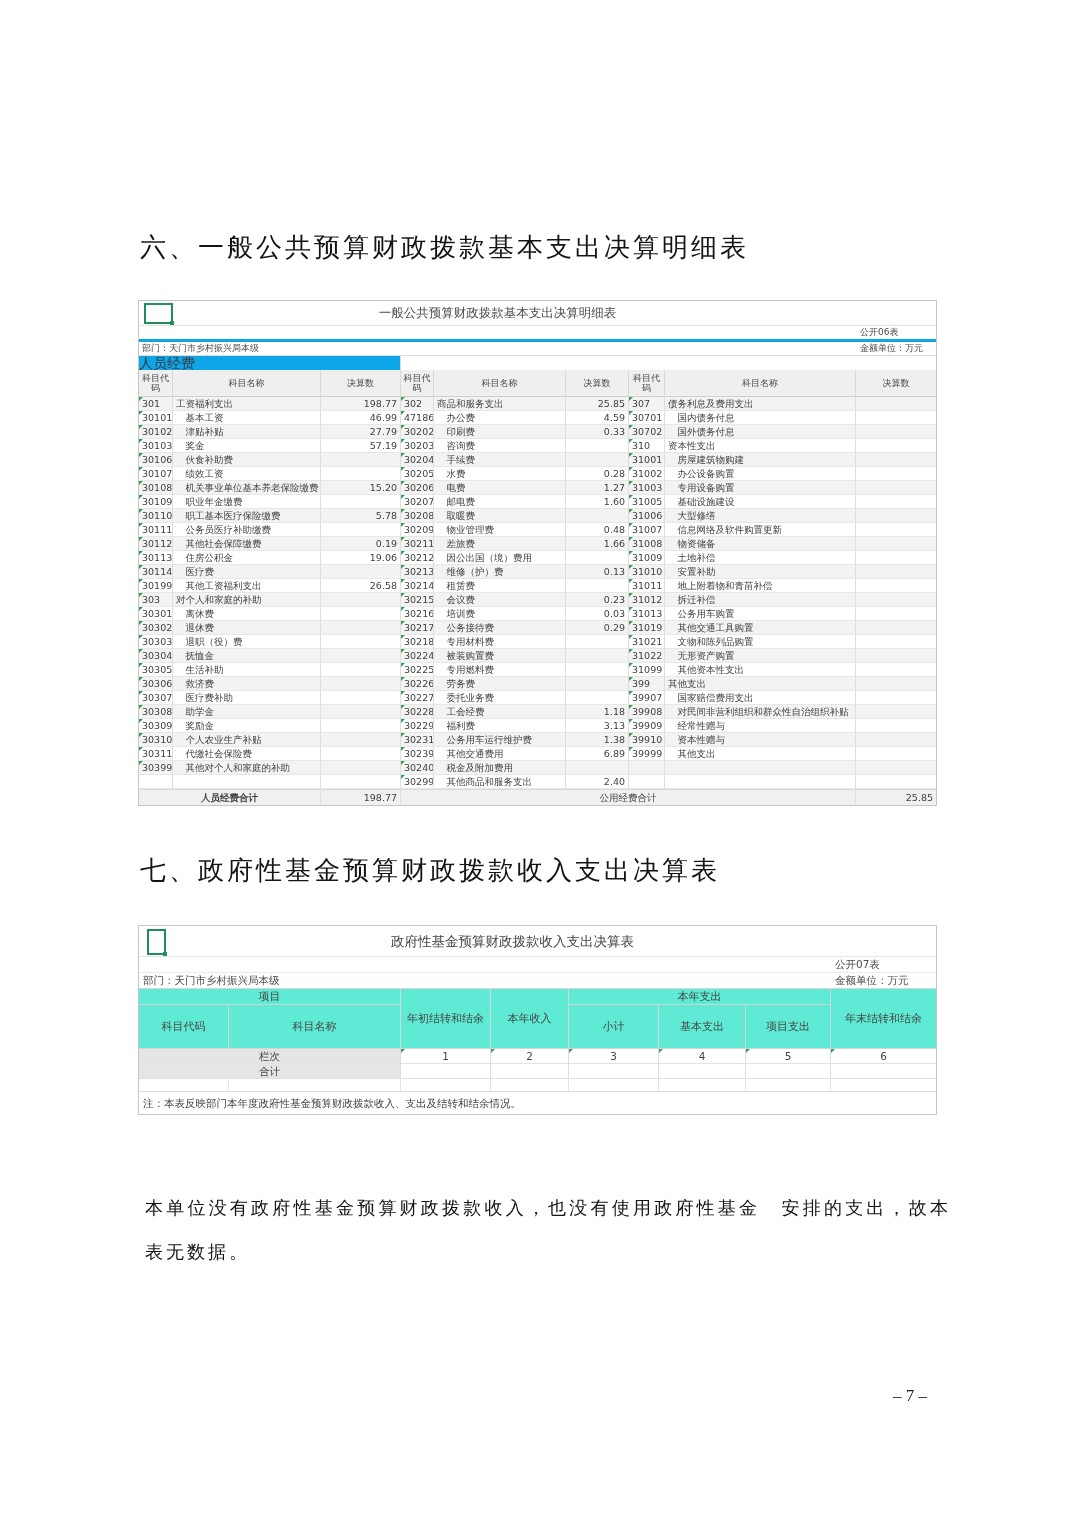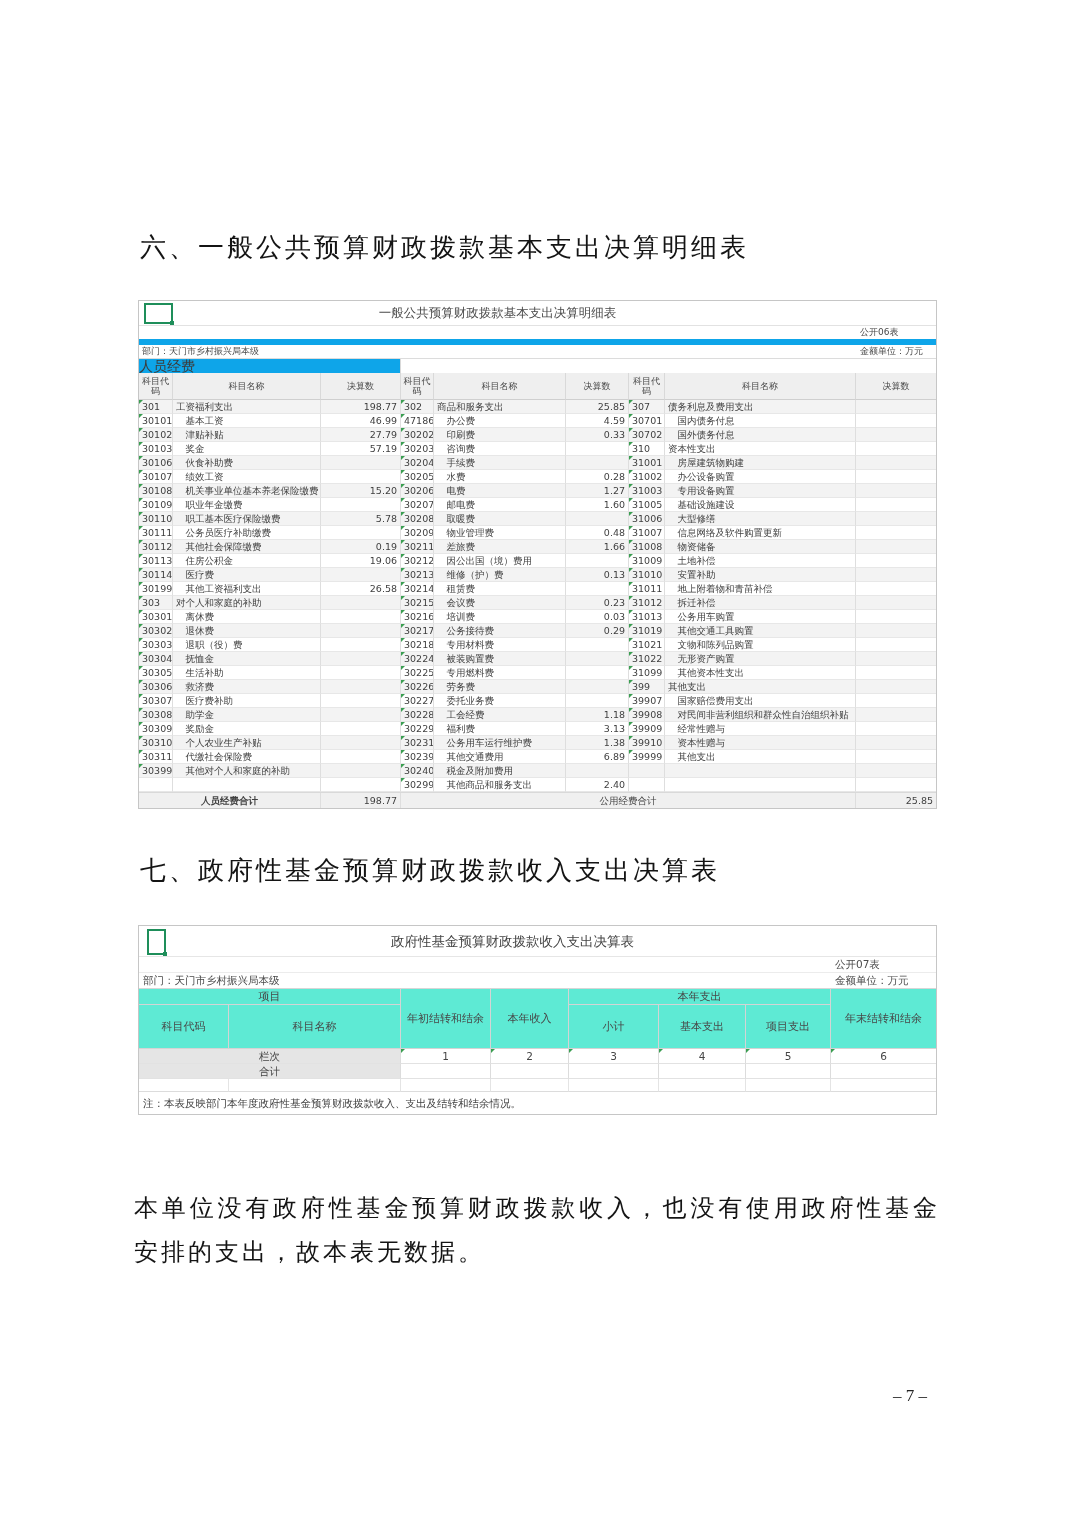--- a/index.html
+++ b/index.html
@@ -24,21 +24,21 @@
     border-top:4px solid #3a9e51;border-right:4px solid transparent;
   }
   
   .t1{left:138px;top:300px;width:797px;font-size:9.5px;}
   .t1 .trow{position:relative;height:24px;border-bottom:1px solid #e2e2e2;}
   .t1 .ttl{
     position:absolute;left:0;top:0;width:100%;height:24px;line-height:24px;
     text-align:center;font-size:12.5px;color:#4a4a4a;padding-right:80px;box-sizing:border-box;
   }
   .t1 .selbox{left:5px;top:2px;width:25px;height:17px;}
-  .t1 .brow{position:relative;height:13px;border-bottom:6px solid #0ea5e9;text-align:right;}
+  .t1 .brow{position:relative;height:13px;border-bottom:3px solid #0ea5e9;text-align:right;}
   .t1 .drow{position:relative;height:13px;border-bottom:1px solid #dcdcdc;}
   .t1 .rlbl{position:absolute;left:721px;top:0;font-size:9px;line-height:13px;color:#4a4a4a;white-space:nowrap;}
   .t1 .llbl{position:absolute;left:3px;top:0;font-size:9px;line-height:13px;color:#4a4a4a;white-space:nowrap;}
   .g9{display:grid;grid-template-columns:34px 148px 80px 33px 132px 63px 36px 191px 80px;}
   .ghead{height:14px;}
   .ghead .gc{
     background:#0ea5e9;font-size:14px;line-height:14px;
     border-right:1px solid #d9d9d9;border-bottom:1px solid #d9d9d9;box-sizing:border-box;
   }
   .gc.c13{grid-column:1/4;}
@@ -99,21 +99,21 @@
   .erow{grid-auto-rows:13px;}
   .erow .ec{box-sizing:border-box;border-right:1px solid #e4e4e4;border-bottom:1px solid #dcdcdc;}
   .erow .ec:last-child{border-right:none;}
   .nrow{
     height:22px;line-height:22px;padding-left:4px;font-size:10.5px;color:#3f3f3f;
     border-bottom:1px solid #e8e8e8;white-space:nowrap;overflow:hidden;
   }
   .nrow:last-child{border-bottom:none;}
   
   .closing{
-    position:absolute;left:134px;top:1186px;width:806px;font-size:24px;letter-spacing:3px;
+    position:absolute;left:145px;top:1186px;width:806px;font-size:18px;letter-spacing:3px;
     line-height:44px;text-align:justify;color:#141414;
   }
   .pagenum{position:absolute;left:860px;top:1386px;width:100px;text-align:center;font-size:17px;color:#222;}
 </style>
 </head>
 <body>
 
 <div class="hsec" style="top:230px;">六、一般公共预算财政拨款基本支出决算明细表</div>
 
 <div class="sheet t1">

